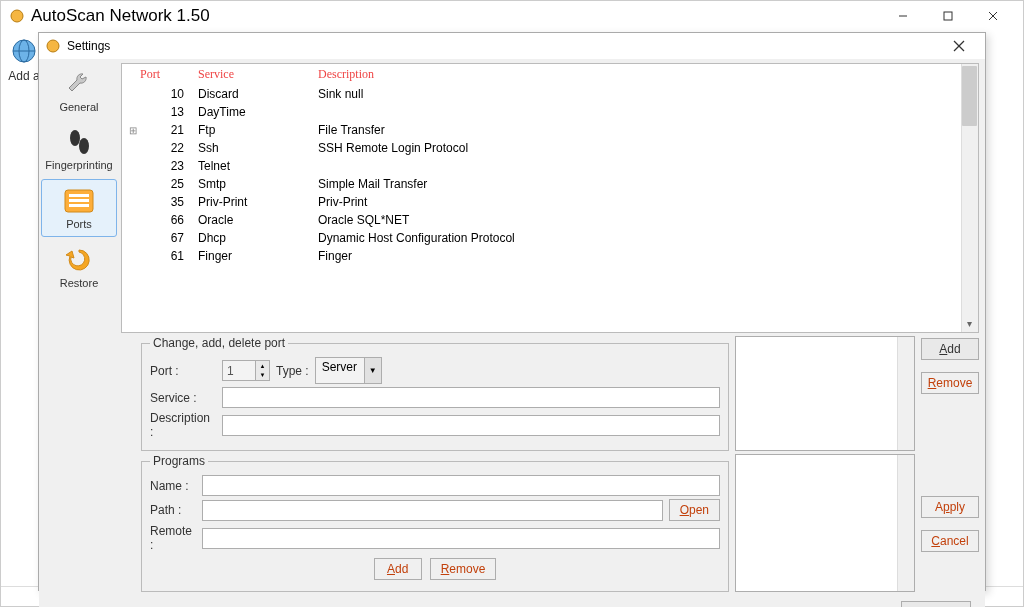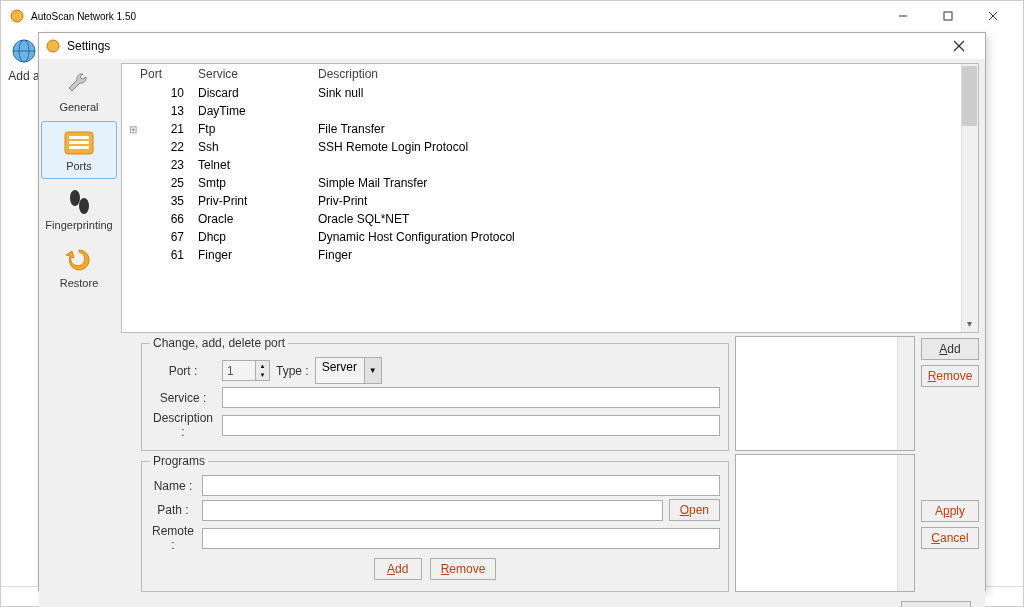--- a/index.html
+++ b/index.html
@@ -2,21 +2,21 @@
 <html><head>
 <meta charset="utf-8">
 <style>
 * { box-sizing: border-box; margin: 0; padding: 0; font-family: "Segoe UI", Tahoma, sans-serif; font-size: 12px; }
 body { background: #fff; width: 1024px; height: 607px; overflow: hidden; position: relative; }
 
 
 .main-window { position: absolute; top: 0; left: 0; width: 1024px; height: 607px; border: 1px solid #ccc; background: #fff; }
 .title-bar { height: 30px; display: flex; align-items: center; padding: 0 8px; background: #fff; }
 .title-bar .app-icon { width: 16px; height: 16px; margin-right: 6px; display:flex; align-items:center; justify-content:center;}
-.title-bar .title { flex: 1; font-size: 10px; color: #000; }
+.title-bar .title { flex: 1; font-size: 17px; color: #000; }
 .win-controls { display: flex; }
 .win-btn { width: 45px; height: 30px; display: flex; align-items: center; justify-content: center; color: #333; }
 
 
 .main-toolbar { height: 60px; padding: 4px; display:flex; gap:4px;}
 .tb-item { width: 38px; text-align:center; font-size:11px; color:#333;}
 .tb-item .ico { width:32px; height:32px; margin:0 auto 2px; display:flex; align-items:center; justify-content:center; font-size:22px;}
 
 
 .settings-dialog { position: absolute; top: 32px; left: 38px; width: 948px; height: 559px; border: 1px solid #aaa; background: #f0f0f0; display:flex; flex-direction:column; box-shadow: 3px 3px 8px rgba(0,0,0,0.15);}
@@ -35,46 +35,46 @@
 
 
 .content { flex:1; display:flex; flex-direction:column; padding: 4px 6px 4px 2px; gap:3px;}
 
 
 .table-wrap { flex: 0 0 270px; border:1px solid #bbb; background:#fff; position:relative; overflow:hidden;}
 .table-scroll { position:absolute; right:0; top:0; width:17px; height:100%; background:#f0f0f0; border-left:1px solid #ddd;}
 .scroll-thumb { position:absolute; right:1px; top:2px; width:15px; height:60px; background:#ccc; border-radius:1px;}
 .scroll-arrow-dn { position:absolute; right:0; bottom:0; width:17px; height:17px; display:flex; align-items:center; justify-content:center; font-size:10px; color:#666;}
 .port-table { width: calc(100% - 17px); border-collapse:collapse;}
-.port-table th { text-align:left; font-weight:400; padding: 3px 6px 3px 6px; font-size:12px; color:#404040;}
+.port-table th { text-align:left; font-weight:400; padding: 3px 6px 3px 6px; font-size:12px; color:#ef4444;font-family:Liberation Serif, serif;}
 .port-table td { padding: 2px 6px; font-size:12px; color:#000;}
 .port-table td.port { text-align:right; width:44px; padding-right:8px;}
 .port-table td.exp { width:18px; text-align:center; color:#888; font-size:10px;}
 .port-table th.port-h { padding-left:18px; width:70px;}
 .port-table th.svc-h { width:120px;}
 
 
 fieldset { border:1px solid #bbb; padding: 4px 8px 8px 8px; margin:0;}
 legend { font-size:12px; padding:0 3px; color:#333;}
 .form-row { display:flex; align-items:center; gap:6px; margin: 3px 0;}
-.form-row label { font-size:12px; color:#333; text-align:center;}
+.form-row label { font-size:12px; color:#333; text-align:left;}
 .txt-input { border:1px solid #adadad; background:#fff; height:21px; padding:0 4px; font-size:12px;}
 .spinner-wrap { display:flex; border:1px solid #adadad; height:21px; background:#f3f3f3;}
 .spinner-wrap input { border:0; width:32px; text-align:left; padding:0 4px; background:transparent; font-size:12px;}
 .spinner-btns { display:flex; flex-direction:column; width:14px; border-left:1px solid #adadad;}
 .spin-btn { flex:1; font-size:6px; display:flex; align-items:center; justify-content:center; background:#e9e9e9;}
 .combo { display:flex; border:1px solid #adadad; height:27px; background:#f3f3f3;}
 .combo span { padding: 2px 6px; min-width:48px;}
 .combo .dd { width:17px; background:#e1e1e1; border-left:1px solid #adadad; display:flex; align-items:center; justify-content:center; font-size:8px;}
 
 .panel-row { display:flex; gap:6px;padding-left:20px;}
 .panel-left { flex:1;}
 .panel-right { width:180px; border:1px solid #adadad; background:#fff; position:relative;}
 .panel-right .scroll-track{ position:absolute; right:0; top:0; bottom:0; width:17px; background:#f0f0f0; border-left:1px solid #ddd;}
-.panel-btns { width:58px; display:flex; flex-direction:column; gap:5px; justify-content:flex-start; padding-top:2px;}
+.panel-btns { width:58px; display:flex; flex-direction:column; gap:12px; justify-content:flex-start; padding-top:2px;}
 
 .btn { border:1px solid #adadad; background:#e9e9e9; height:22px; padding:0 10px; font-size:12px; color:#333; cursor:default; display:inline-flex; align-items:center; justify-content:center; min-width:48px;}
 .btn[disabled] { color:#c2410c; background:#f0f0f0;}
 .btn .u { text-decoration:underline;}
 
 .bottom-bar { display:flex; justify-content:flex-end; padding:6px 8px;}
 .bottom-bar .btn { min-width:70px;}
 
 
 .main-bottom { position:absolute; bottom:0; left:0; right:0; height:20px; border-top:1px solid #ddd; background:#fff; display:flex; align-items:center; padding-left:190px; font-size:12px; color:#333;}
@@ -151,39 +151,39 @@
         <div class="icon">
           <svg width="28" height="28">
               <path d="M21 7a5 5
 
 
  0 0 1-6 6l-8 8-3-3 8-8a5 5 0 0 1 6-6l-3 3 2 2z" fill="#c9c9c9" stroke="#888"></path>
             </svg>
         </div>
         <div class="lbl">General</div>
       </div>
+      <div class="nav-item">
+        <div class="icon">
+          <svg width="26" height="28">
+              <ellipse cx="9" cy="10" rx="5" ry="8" fill="#333"></ellipse>
+              <ellipse cx="18" cy="18" rx="5" ry="8" fill="#333"></ellipse>
+            </svg>
+        </div>
+        <div class="lbl">Fingerprinting</div>
+      </div>
       <div class="nav-item active">
         <div class="icon">
           <svg width="32" height="26">
               <rect x="2" y="2" width="28" height="22" rx="3" fill="#fdae3a" stroke="#d18a1a"></rect>
               <rect x="6" y="6" width="20" height="3" fill="#fff"></rect>
               <rect x="6" y="11" width="20" height="3" fill="#fff"></rect>
               <rect x="6" y="16" width="20" height="3" fill="#fff"></rect>
             </svg>
         </div>
         <div class="lbl">Ports</div>
-      </div>
-      <div class="nav-item">
-        <div class="icon">
-          <svg width="26" height="28">
-              <ellipse cx="9" cy="10" rx="5" ry="8" fill="#333"></ellipse>
-              <ellipse cx="18" cy="18" rx="5" ry="8" fill="#333"></ellipse>
-            </svg>
-        </div>
-        <div class="lbl">Fingerprinting</div>
       </div>
       <div class="nav-item">
         <div class="icon">
           <svg width="28" height="28">
               <path d="M14 4a10 10 0 1 1-9 6l-4-1 6-4 2 7-3-1a7 7 0 1 0 8-5z" fill="#f5a623" stroke="#d18a1a"></path>
             </svg>
         </div>
         <div class="lbl">Restore</div>
       </div>
     </div>

